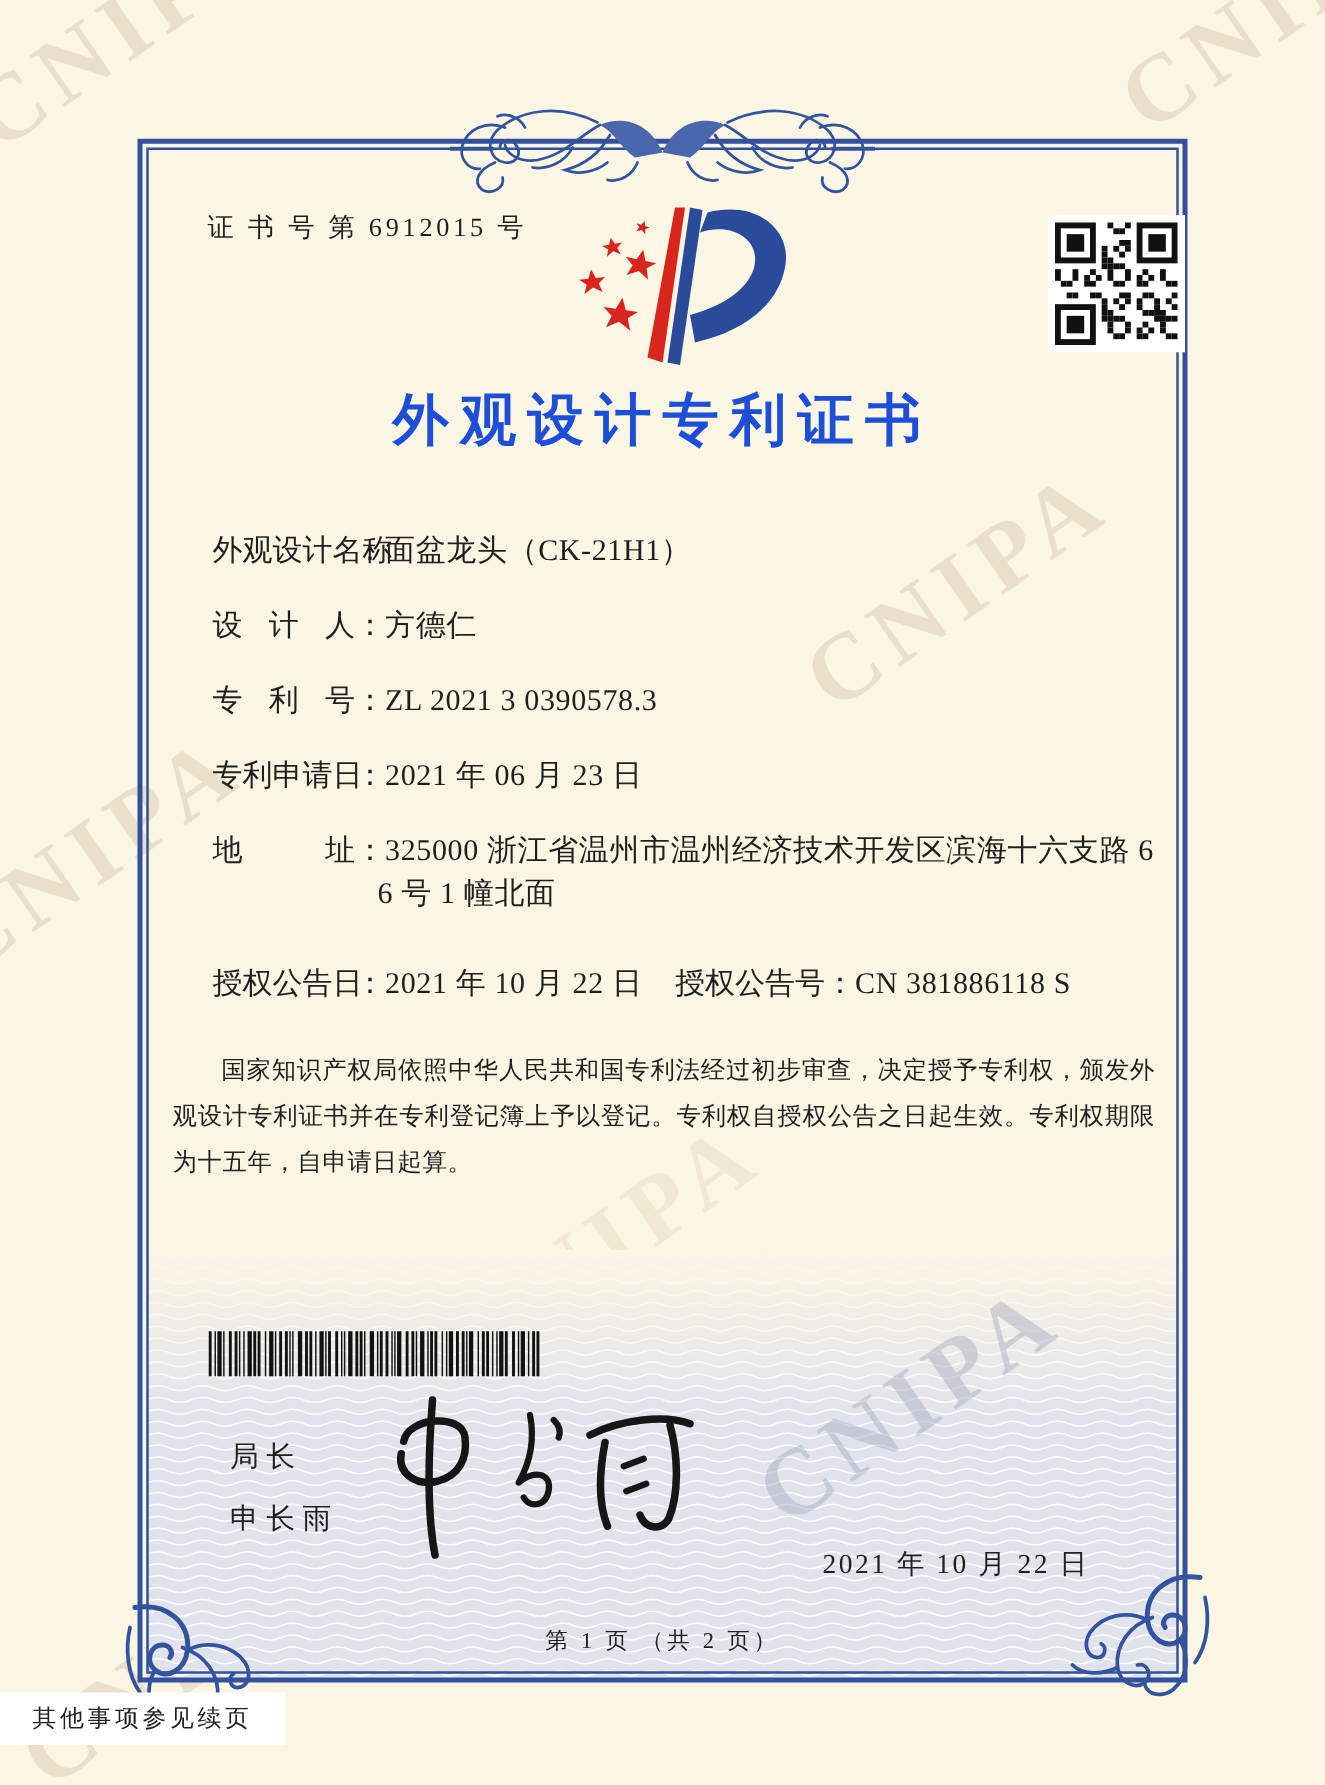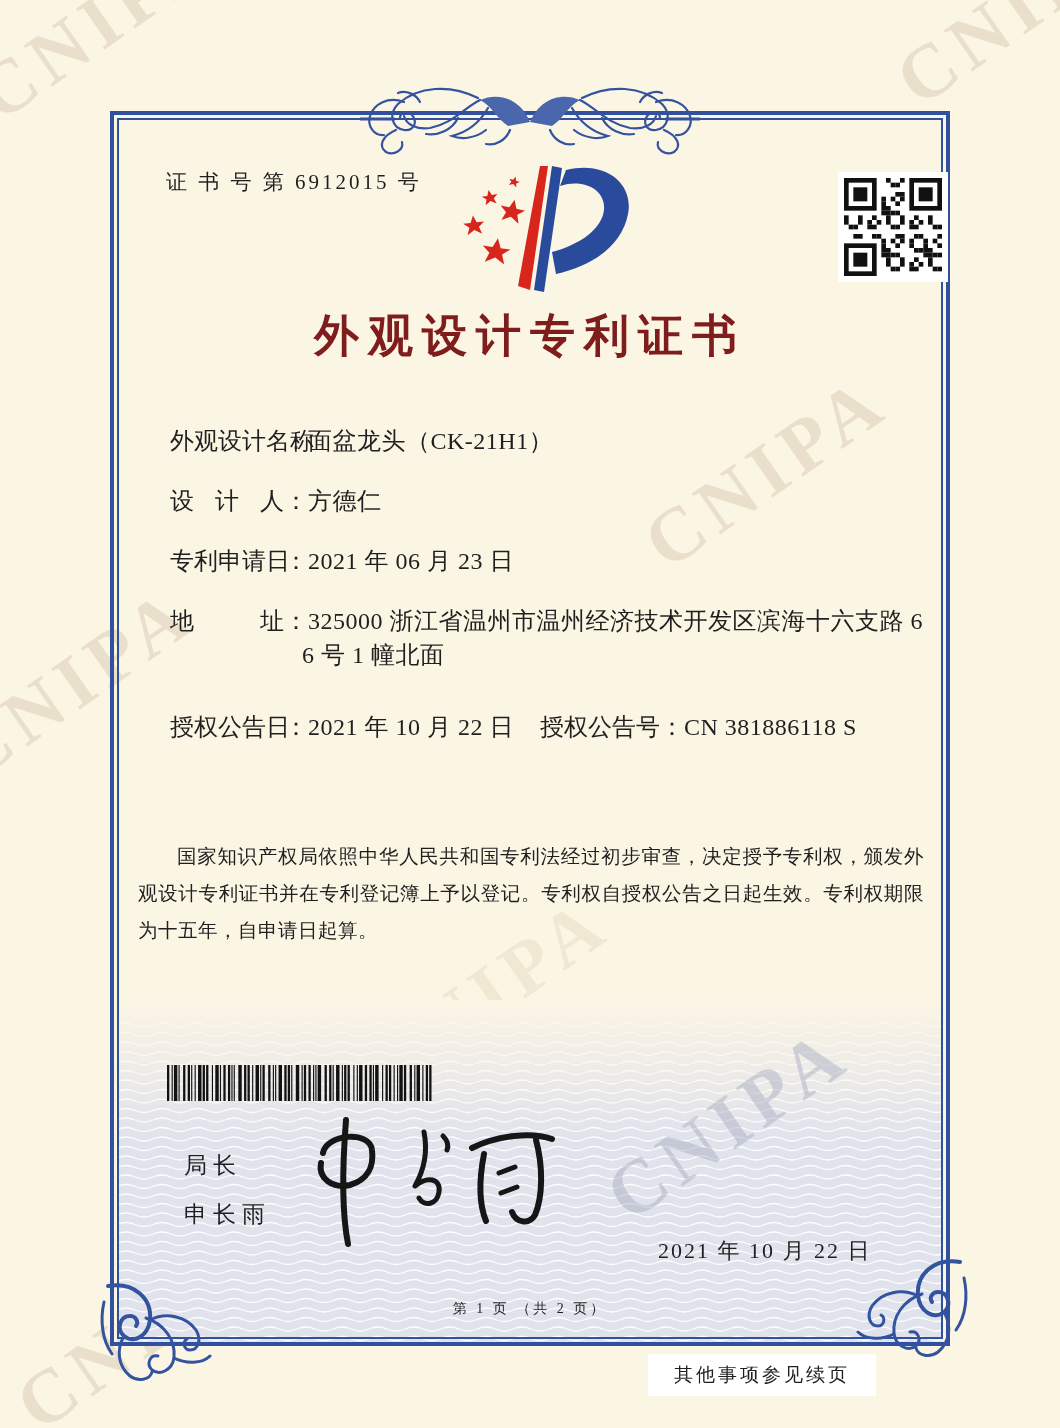--- a/index.html
+++ b/index.html
@@ -31,21 +31,21 @@
   .ornament-corner { position:absolute; width:118px; height:118px; }
   .oc-bl { left:94px; top:1272px; }
   .oc-br { left:856px; top:1248px; transform:scaleX(-1); }
 
   .cert-no { position:absolute; left:166px; top:168px; font-size:21px; letter-spacing:3px;text-align:center; }
 
   .logo { position:absolute; left:448px; top:160px; width:188px; height:152px; }
   .qr { position:absolute; left:838px; top:172px; width:110px; height:110px; }
 
   .title { position:absolute; left:0; width:1060px; top:306px; text-align:center;
-    font-size:45px; font-weight:bold; letter-spacing:9px; color:#7f1d1d; }
+    font-size:45px; font-weight:bold; letter-spacing:9px; color:#1d4ed8; }
 
   .fields { position:absolute; left:170px; top:430px; width:650px; font-size:24px; }
   .frow { line-height:22px; margin-bottom:38px; position:relative; white-space:nowrap; }
   .flabel { display:inline-block; width:114px; text-align:justify; text-align-last:justify; vertical-align:top; }
   .fvalue { letter-spacing:.5px; }
   .addr2 { margin-top:12px; padding-left:132px; }
   .grant-right { position:absolute; left:370px; top:0; }
 
   .paras { position:absolute; left:138px; top:838px; width:786px;
     font-size:19.5px; line-height:37px; text-align:justify; }
@@ -53,22 +53,22 @@
 
   .barcode { position:absolute; left:165px; top:1063px; width:272px; height:40px; }
 
   .director { position:absolute; left:172px; top:1150px; font-size:23px;
     font-family:"Liberation Sans","DejaVu Sans",sans-serif; letter-spacing:6px; }
   .director div { margin-bottom:18px;margin-left:12px; }
   .signature { position:absolute; left:278px; top:1108px; width:300px; height:140px; }
 
   .issue-date { position:absolute; left:658px; top:1236px; font-size:22px; letter-spacing:2px; }
   .page-info { position:absolute; left:0; width:1060px; top:1300px; text-align:center;
-    font-size:14px; letter-spacing:3px; }
-  .footer-note { position:absolute; left:0; width:876px; top:1354px; text-align:right;text-decoration:underline; }
+    font-size:18px; letter-spacing:3px; }
+  .footer-note { position:absolute; left:0; width:876px; top:1354px; text-align:left;text-decoration:underline; }
   .footer-note span { display:inline-block; background:#ffffff; padding:8px 26px;
     font-size:19px; letter-spacing:3px; }
 </style>
 </head>
 <body>
 
 <div class="page">
 
   <div class="wm" style="left:-40px; top:-20px;">CNIPA</div>
   <div class="wm" style="left:880px; top:-35px;">CNIPA</div>
@@ -289,20 +289,23 @@
   <h1 class="title">外观设计专利证书</h1>
 
   <div class="fields">
     <div class="frow">
       <span class="flabel">外观设计名称</span><span>：</span><span class="fvalue">面盆龙头（CK-21H1）</span>
     </div>
     <div class="frow">
       <span class="flabel">设计人</span><span>：</span><span class="fvalue">方德仁</span>
     </div>
     <div class="frow">
+      <span class="flabel">专利号</span><span>：</span><span class="fvalue">ZL 2021 3 0390578.3</span>
+    </div>
+    <div class="frow">
       <span class="flabel">专利申请日</span><span>：</span><span class="fvalue">2021 年 06 月 23 日</span>
     </div>
     <div class="frow" style="margin-bottom:50px;">
       <span class="flabel">地址</span><span>：</span><span class="fvalue">325000  浙江省温州市温州经济技术开发区滨海十六支路 6</span>
       <div class="addr2 fvalue">6 号 1 幢北面</div>
     </div>
     <div class="frow">
       <span class="flabel">授权公告日</span><span>：</span><span class="fvalue">2021 年 10 月 22 日</span>
       <span class="grant-right">
         <span>授权公告号</span><span>：</span><span class="fvalue">CN 381886118 S</span>

